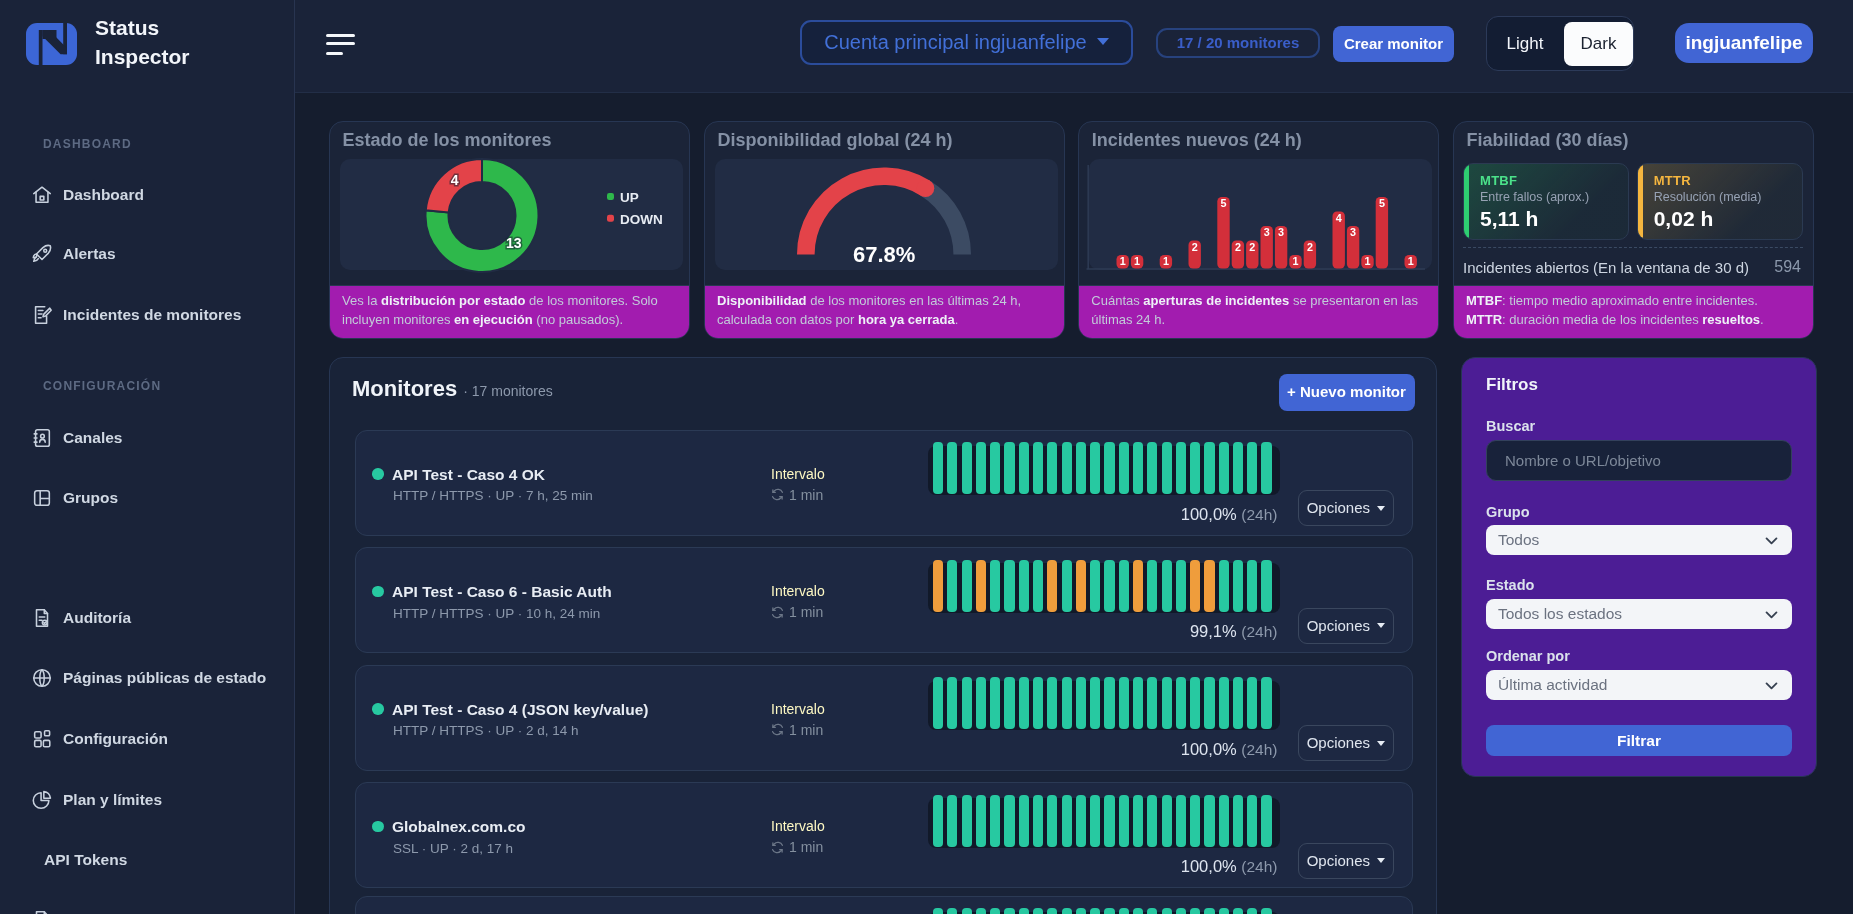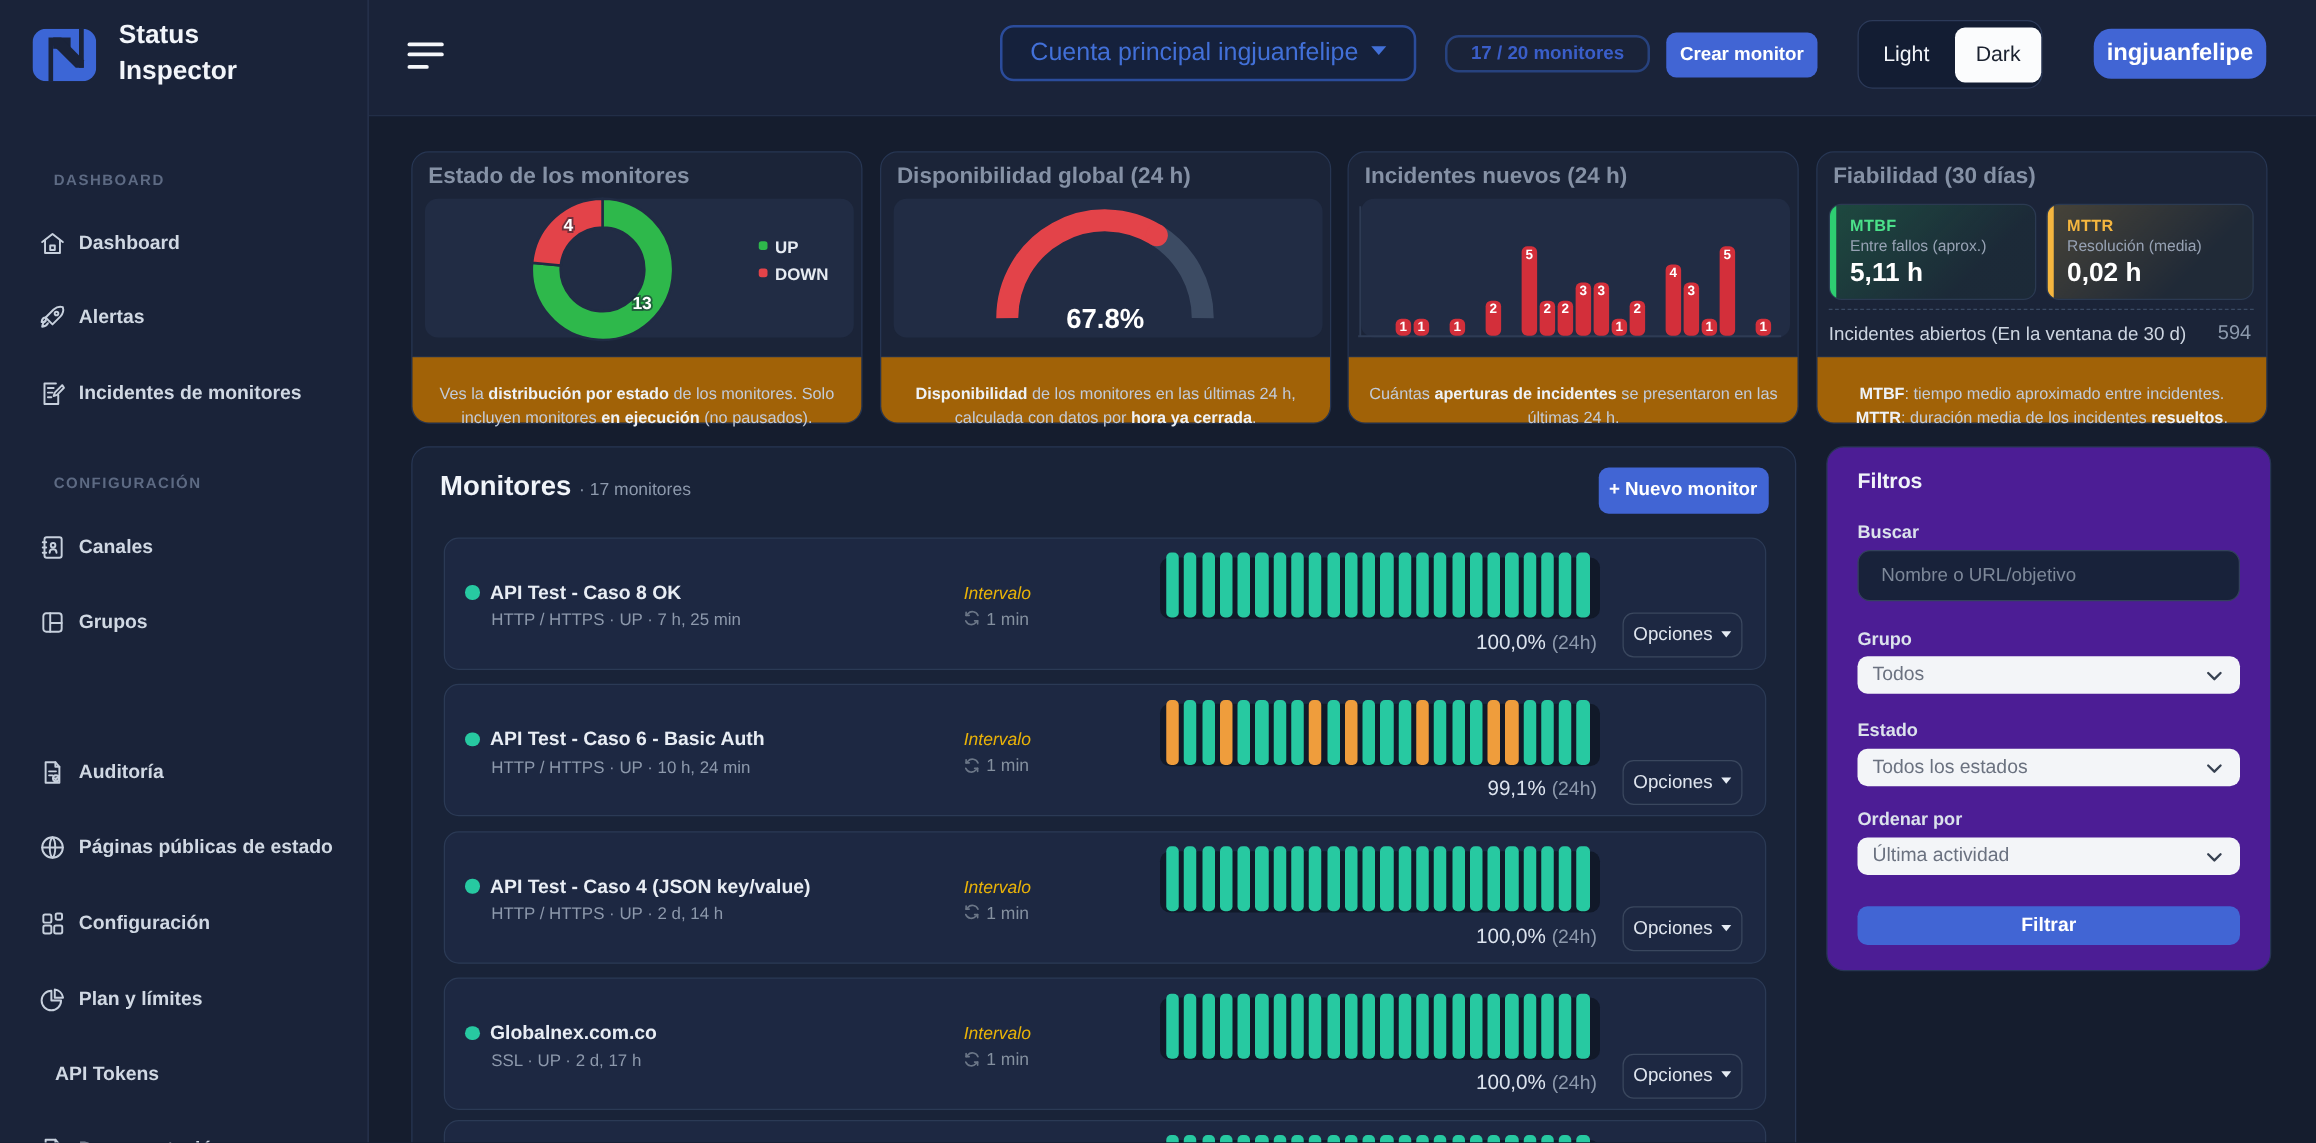--- a/index.html
+++ b/index.html
@@ -29,33 +29,33 @@
 .toggle { position:absolute; left:1191px; top:16px; width:148px; height:55px; border:1px solid #2c3a59; border-radius:12px; background:#131d33; }
 .toggle .light { position:absolute; left:0; top:0; width:76px; height:53px; color:#f2f5fa; font-size:17px; text-align:center; line-height:53px; }
 .toggle .dark { position:absolute; left:77px; top:5px; width:69px; height:44px; background:#fbfcfd; border-radius:8px; color:#1b2230; font-size:17px; text-align:center; line-height:43px; }
 .avatar-btn { position:absolute; left:1380px; top:23px; width:138px; height:40px; background:#4165d4; border-radius:14px; color:#fff; font-size:19px; font-weight:bold; text-align:center; line-height:40px; }
 
 
 .main { position:absolute; left:295px; top:93px; width:1558px; height:821px; background:#151d2e; overflow:hidden; }
 .card { position:absolute; top:28px; width:361px; height:218px; background:#1b2438; border:1px solid #273653; border-radius:14px; }
 .card-title { position:absolute; left:12.5px; top:7.5px; font-size:18px; font-weight:bold; color:#8591a5; }
 .chart-area { position:absolute; left:10px; top:37px; width:343px; height:111px; background:#212c44; border-radius:10px; }
-.card-foot { position:absolute; left:0; bottom:0; width:359px; height:53px; background:#a16207; border-top:1px solid #2a3852; border-radius:0 0 13px 13px; font-size:13px; color:#c2cbd9; line-height:19px; padding:19px 12px 0;text-align:center; }
+.card-foot { position:absolute; left:0; bottom:0; width:359px; height:53px; background:#a21caf; border-top:1px solid #2a3852; border-radius:0 0 13px 13px; font-size:13px; color:#c2cbd9; line-height:19px; padding:5px 12px 0; }
 .card-foot b { color:#eef2f7; }
 
 
 .monitors { position:absolute; left:34px; top:264px; width:1108px; height:900px; background:#192338; border:1px solid #273653; border-radius:14px; }
 .mon-title { position:absolute; left:22px; top:18px; font-size:22px; font-weight:bold; color:#f0f4f9; }
 .mon-count { font-size:14px; font-weight:normal; color:#8d99ac; }
 .new-btn { position:absolute; left:948.5px; top:16px; width:136px; height:36.5px; font-size:15px; }
 .mrow { position:absolute; left:25px; width:1058px; height:106px; background:#1d2842; border:1px solid #2b3a55; border-radius:12px; }
 .mdot { position:absolute; left:16px; top:37.5px; width:11.5px; height:11.5px; border-radius:50%; background:#27c9a1; }
 .mname { position:absolute; left:36px; top:35px; font-size:15.5px; font-weight:bold; color:#e8edf4; }
 .msub { position:absolute; left:37px; top:57.5px; font-size:13.5px; color:#8d99ac; }
-.mint1 { position:absolute; left:415px; top:35px; font-size:14px; color:#eab308;font-style:italic; }
+.mint1 { position:absolute; left:415px; top:35px; font-size:14px; color:#fef9c3; }
 .mint2 { position:absolute; left:415px; top:56px; font-size:14px; color:#84909f; display:flex; align-items:center; }
 .mbars { position:absolute; left:572px; top:15px; width:352px; height:49.5px; background:#111929; border-radius:8px; padding:0 5px; display:flex; gap:4.1px; }
 .mbars i { display:block; width:10.2px; height:52px; border-radius:4px; background:#27c9a1; flex:none; margin-top:-3.5px; }
 .mbars i.o { background:#ef9d3c; }
 .mpct { position:absolute; right:134.5px; top:74px; font-size:16.5px; font-weight:normal; color:#dde4ef; }
 .mpct span { color:#8d99ac; font-size:15.5px; }
 .opt-btn { position:absolute; right:17.8px; top:59.7px; width:96.7px; height:36.3px; border:1.5px solid #3a475e; border-radius:9px; color:#dfe5ee; font-size:15px; text-align:center; line-height:33px; background:transparent; }
 .opt-btn .caret { border-top-color:#e6ecf4; border-left-width:4.5px; border-right-width:4.5px; border-top-width:5.5px; margin-left:7px; margin-top:-2px; }
 
 
@@ -276,21 +276,21 @@
     <div style="position:absolute; left:9px; top:137px; font-size:15px; color:#cdd5e1;">Incidentes abiertos (En la ventana de 30 d)</div>
     <div style="position:absolute; right:12px; top:136px; font-size:16px; color:#8c99ac;">594</div>
     <div class="card-foot"><b>MTBF</b>: tiempo medio aproximado entre incidentes.<br><b>MTTR</b>: duración media de los incidentes <b>resueltos</b>.</div>
   </div>
 
   <div class="monitors">
     <div class="mon-title">Monitores <span class="mon-count">· 17 monitores</span></div>
     <div class="btn-blue new-btn" style="position:absolute; line-height:36.5px; text-align:center;">+ Nuevo monitor</div>
     <div class="mrow" style="top:71.5px;" id="row1">
       <div class="mdot"></div>
-      <div class="mname">API Test - Caso 8 OK</div>
+      <div class="mname">API Test - Caso 4 OK</div>
       <div class="msub">HTTP / HTTPS · UP · 7 h, 25 min</div>
       <div class="mint1">Intervalo</div>
       <div class="mint2"><svg width="13" height="13" viewBox="0 0 24 24" fill="none" stroke="#6b7687" stroke-width="2.4" stroke-linecap="round" stroke-linejoin="round" style="margin-right:5px;">
             <path d="M21 8 A9 9 0 0 0 6 5.5 L3.5 8"></path>
             <path d="M3.5 3.5 V8 H8"></path>
             <path d="M3 16 A9 9 0 0 0 18 18.5 L20.5 16"></path>
             <path d="M20.5 20.5 V16 H16"></path>
           </svg>1 min</div>
       <div class="mbars">
           <i></i>

